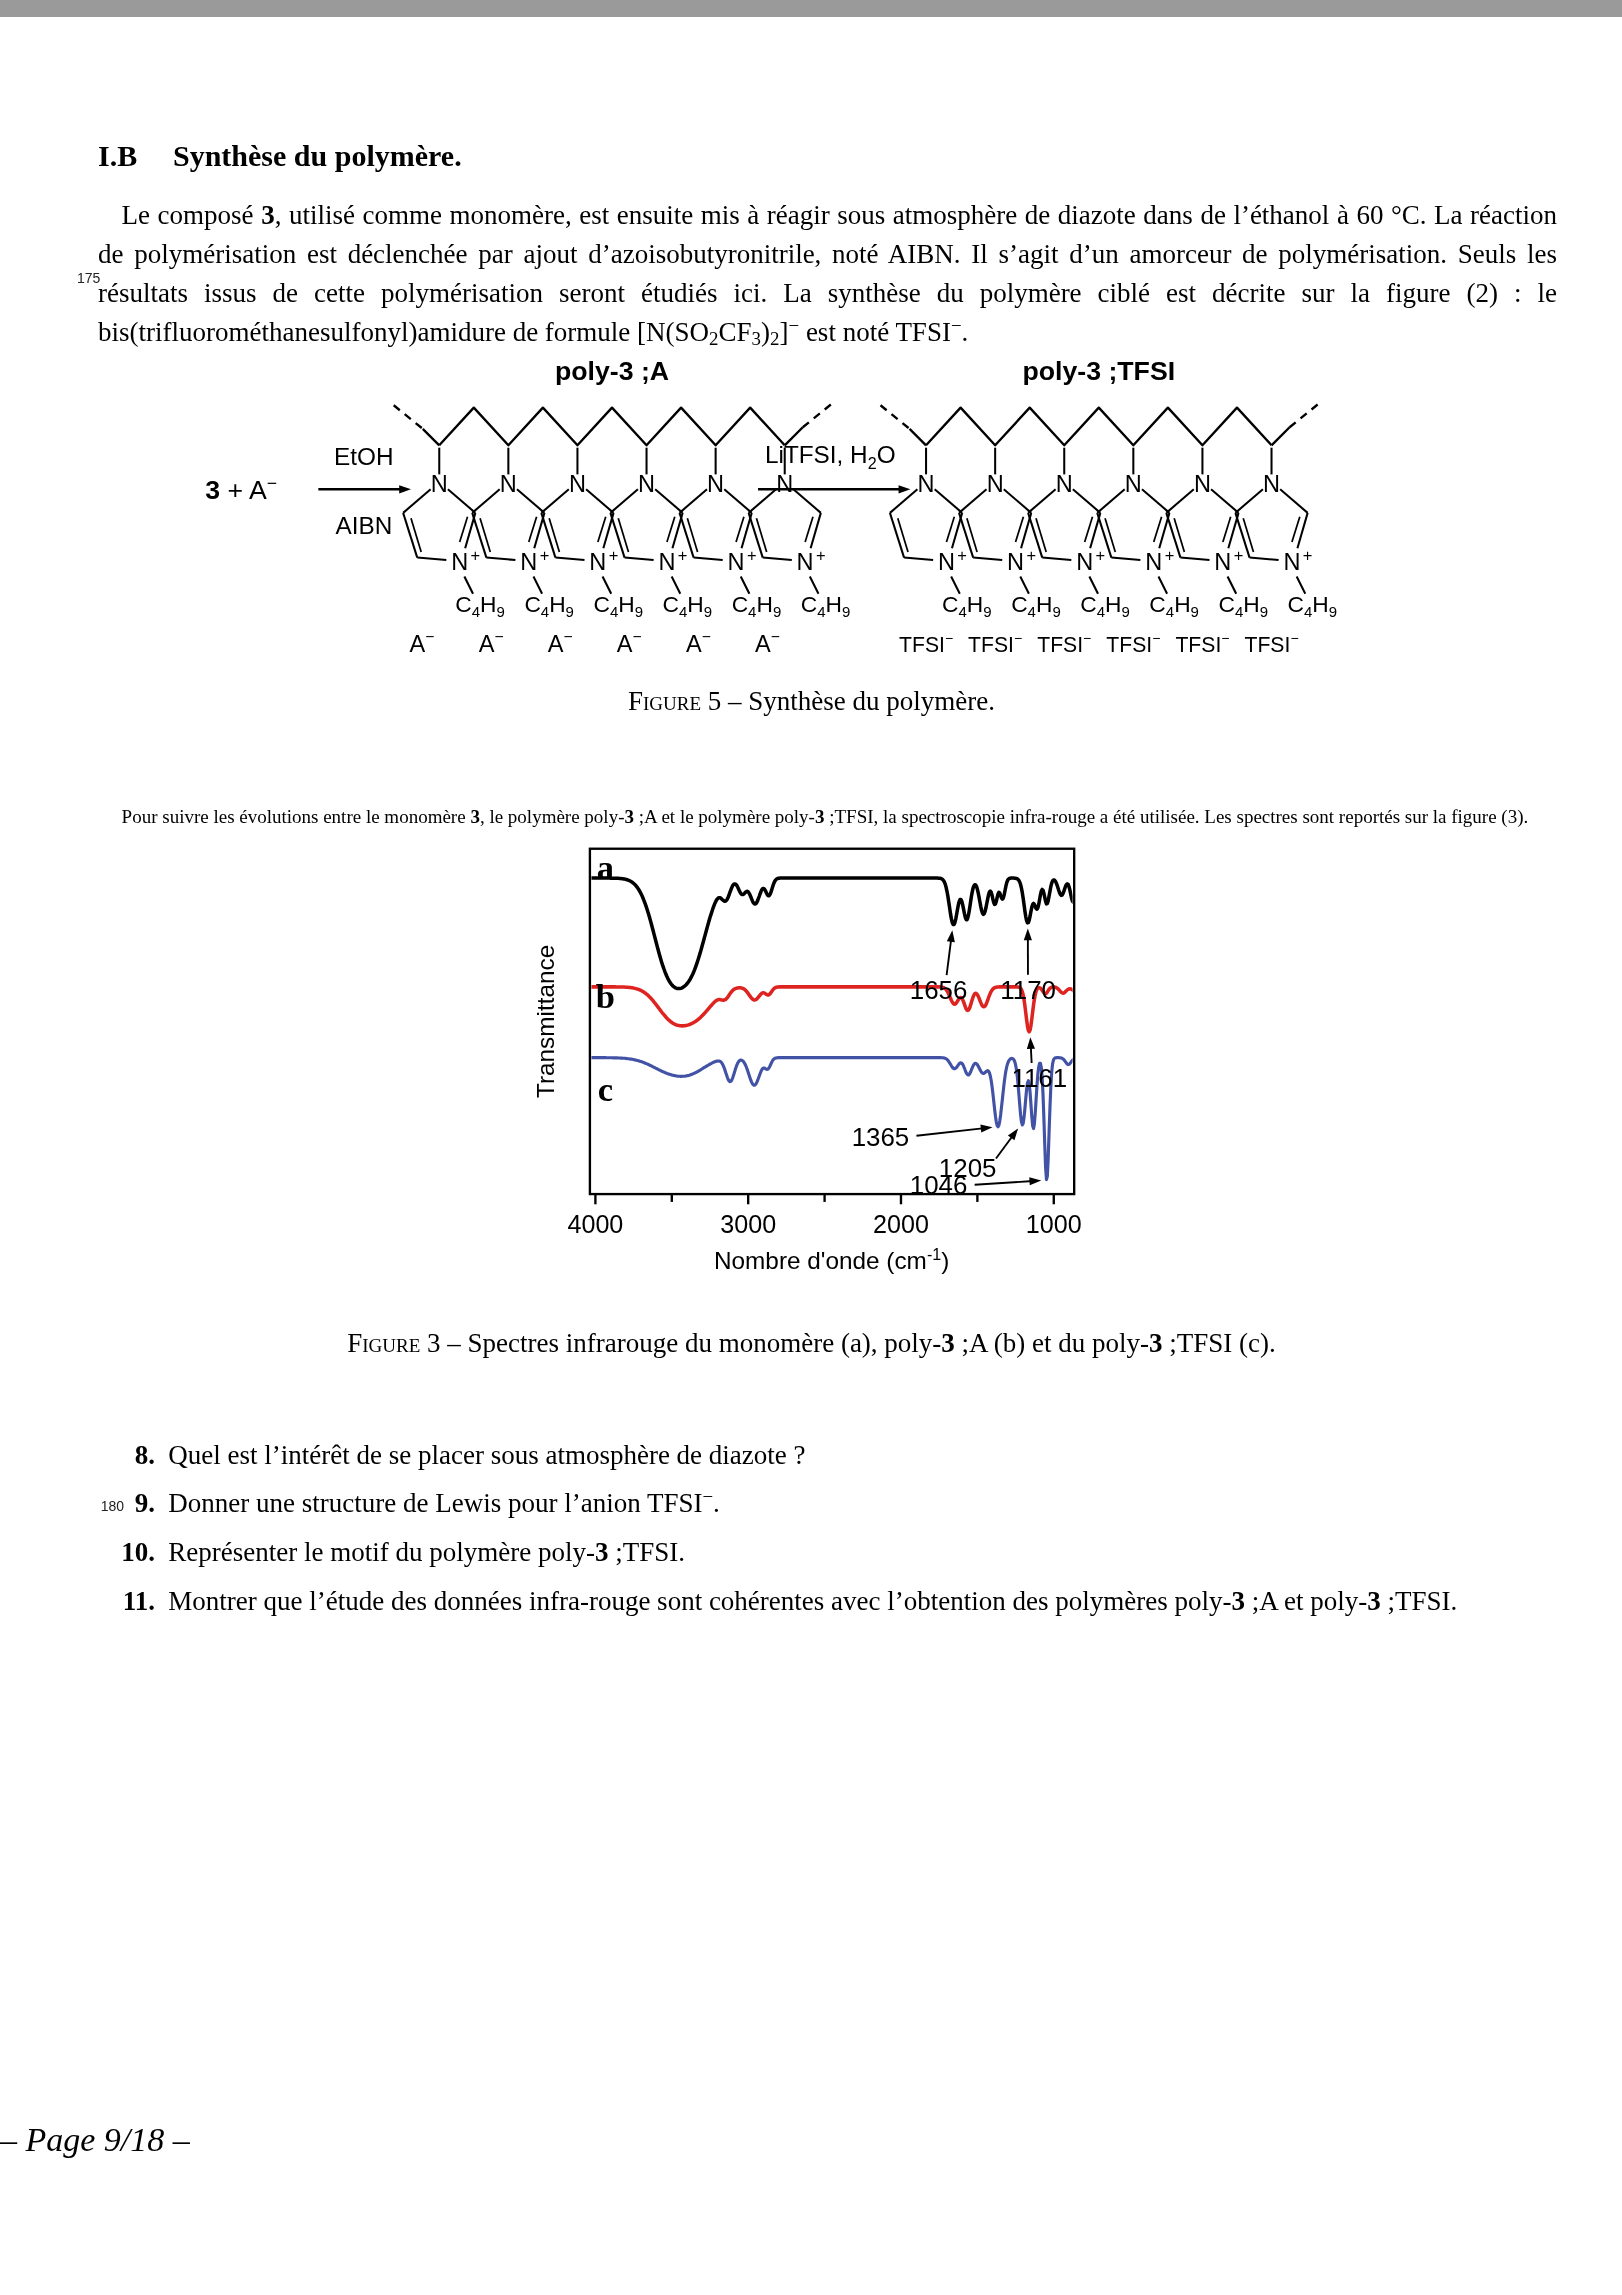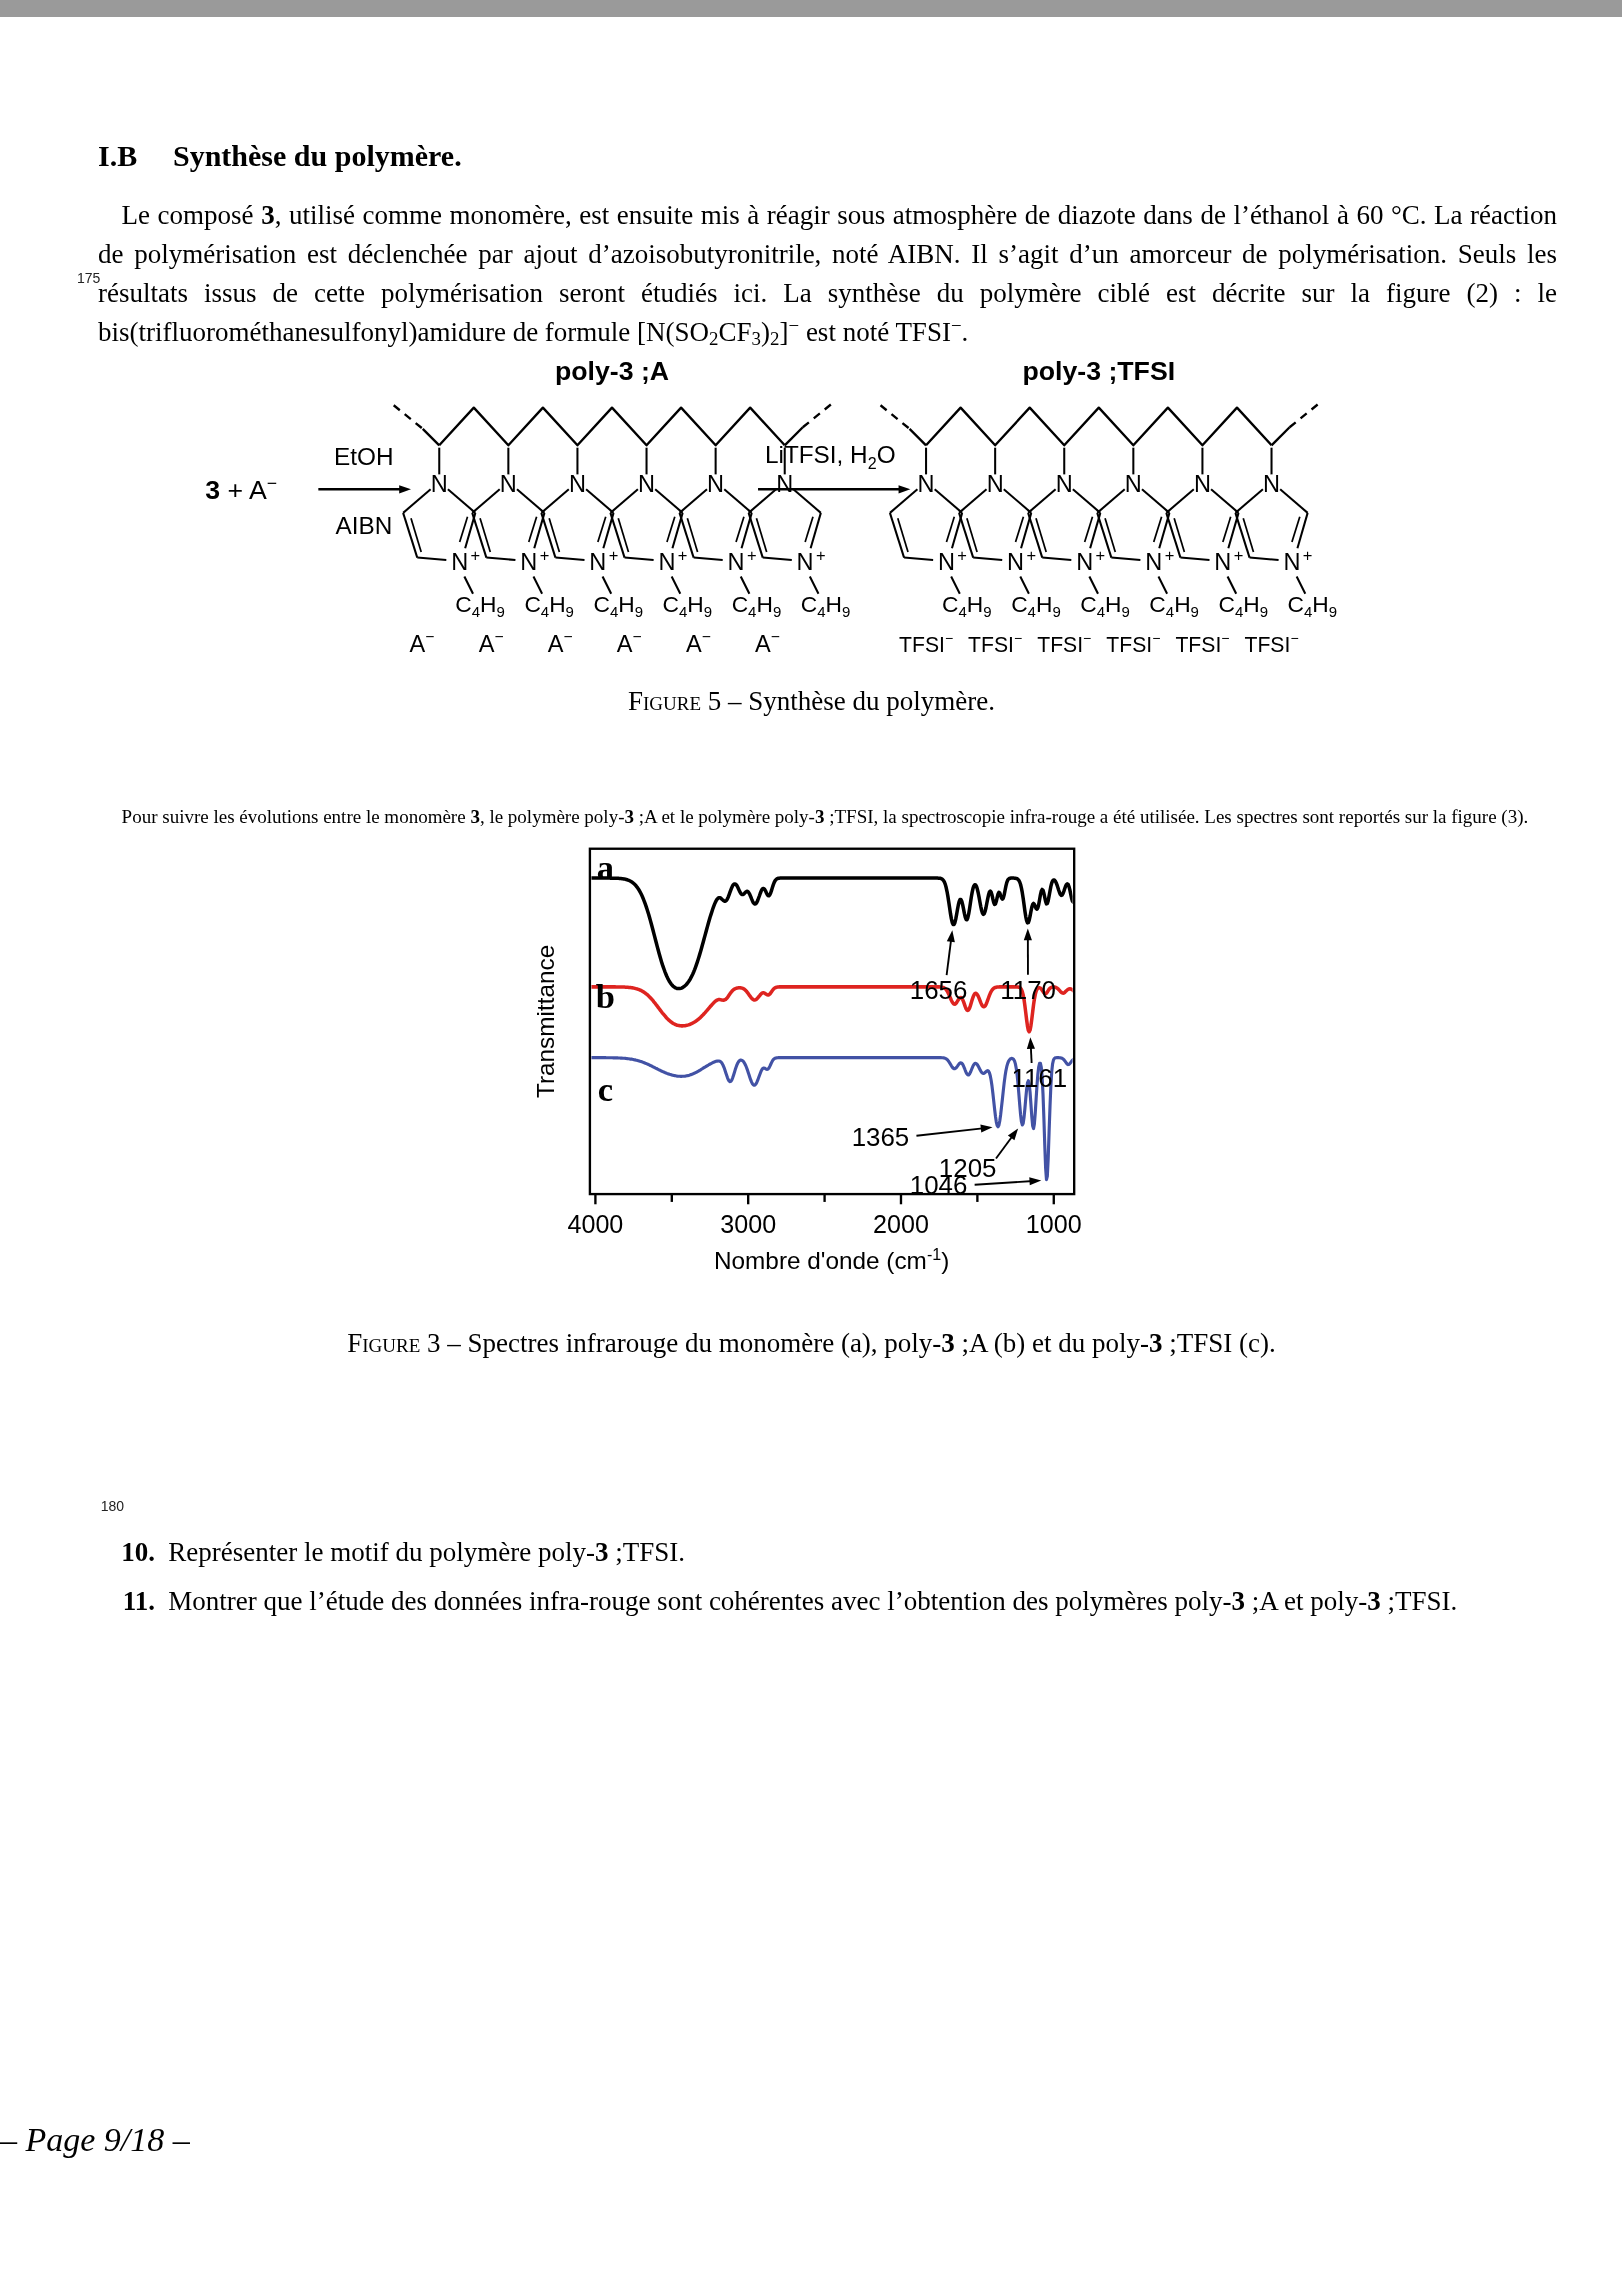--- a/index.html
+++ b/index.html
@@ -280,20 +280,26 @@
       <text x="1233.26" y="1478" font-size="33" font-family="&quot;Liberation Sans&quot;, sans-serif" text-anchor="middle" fill="#000">1205</text>
       <line x1="1269.4005008921317" y1="1454.6269073932517" x2="1291.6640114837296" y2="1424.3939838259892" stroke="#000" stroke-width="2.4"></line>
       <polygon points="1297.5936918932262,1416.3417238797856 1292.886346451007,1431.503547612029 1284.5119961069556,1425.3366799861526" fill="#000"></polygon>
       <text x="1196.24" y="1500" font-size="33" font-family="&quot;Liberation Sans&quot;, sans-serif" text-anchor="middle" fill="#000">1046</text>
       <line x1="1242.1873359773963" y1="1488.0432493771616" x2="1317.0728515503206" y2="1483.3593011136647" stroke="#000" stroke-width="2.4"></line>
       <polygon points="1327.0533474237295,1482.7350398535607 1312.4072194688702,1488.8612895978895 1311.757987758362,1478.481573889544" fill="#000"></polygon>
     </svg>
 
   <div class="abs caption" id="caption3"><span class="">F</span><span class="sc">igure</span><span class=""> 3 – Spectres infrarouge du monomère (a), poly-</span><span class="bd">3</span><span class=""> ;A (b) et du poly-</span><span class="bd">3</span><span class=""> ;TFSI (c).</span></div>
 
+  <div class="question" id="q0">
+    <span class="qnum">8.</span><span><span class="">Quel est l’intérêt de se placer sous atmosphère de diazote ?</span></span>
+  </div>
+  <div class="question" id="q1">
+    <span class="qnum">9.</span><span><span class="">Donner une structure de Lewis pour l’anion TFSI</span><span class="sp">−</span><span class="">.</span></span>
+  </div>
   <div class="question" id="q2">
     <span class="qnum">10.</span><span><span class="">Représenter le motif du polymère poly-</span><span class="bd">3</span><span class=""> ;TFSI.</span></span>
   </div>
   <div class="question" id="q3">
     <span class="qnum">11.</span><span><span class="">Montrer que l’étude des données infra-rouge sont cohérentes avec l’obtention des polymères poly-</span><span class="bd">3</span><span class=""> ;A et poly-</span><span class="bd">3</span><span class=""> ;TFSI.</span></span>
   </div>
 
   <div class="abs" id="footer">– Page 9/18 –</div>
 
 </div>

